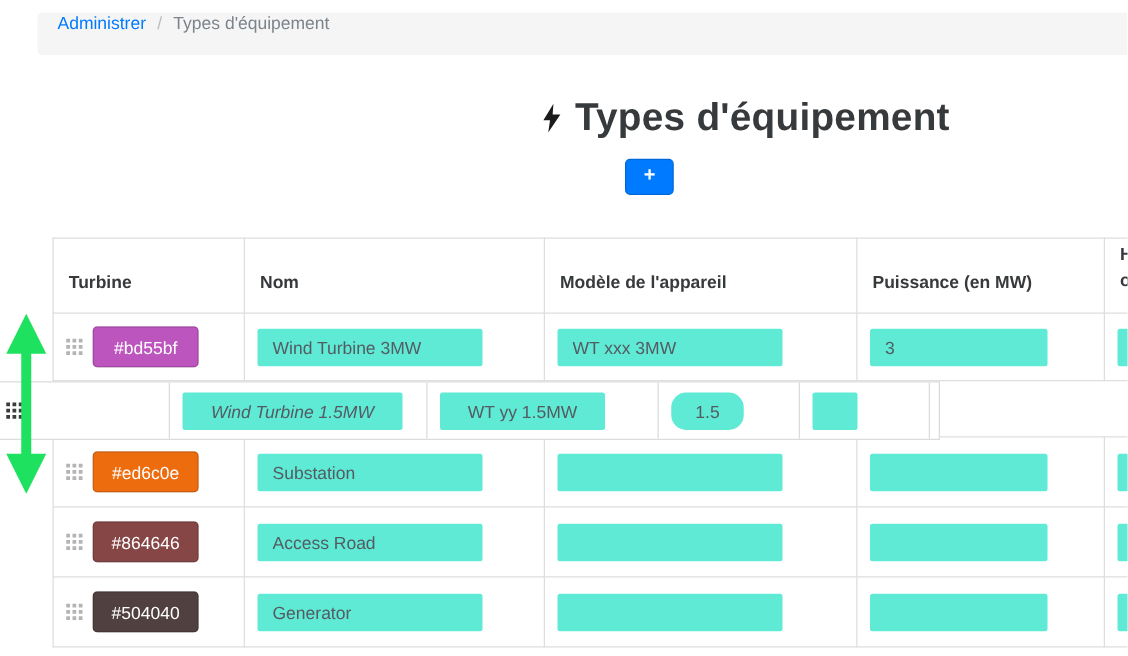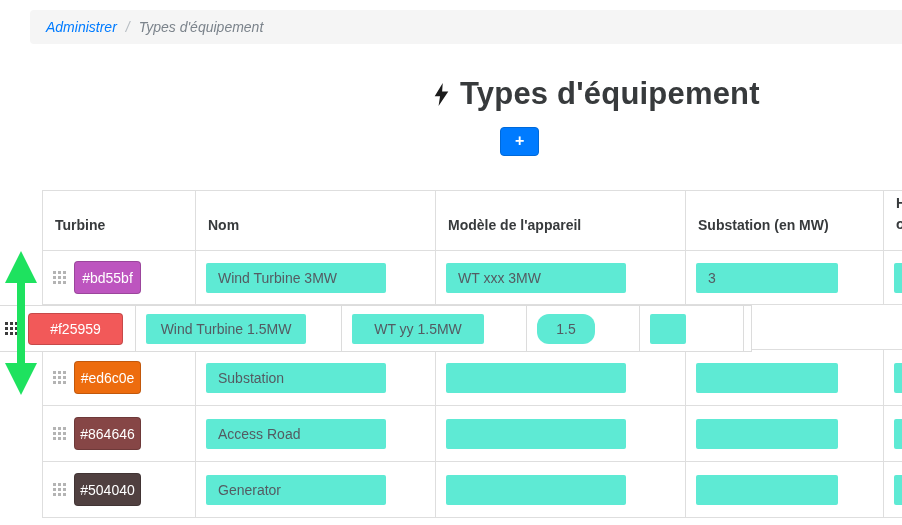--- a/index.html
+++ b/index.html
@@ -6,21 +6,21 @@
   html,body { margin:0; padding:0; }
   body {
     width:902px; height:525px; overflow:hidden; position:relative;
     background:#fff; font-family:"Liberation Sans", sans-serif;
   }
 
   
   .breadcrumb-bar {
     position:absolute; left:30px; top:10px; right:0; height:34px;
     background:#f5f5f5; border-radius:4px 0 0 4px;
-    display:flex; align-items:center; padding-left:16px; font-size:14px;font-style:italic;
+    display:flex; align-items:flex-start; padding-left:16px; font-size:14px;
   }
   .crumb-link { color:#007bff; text-decoration:none; cursor:pointer; }
   .crumb-sep { color:#b7bdc3; margin:0 9px; }
   .crumb-cur { color:#7b838b; }
 
   
   .title-wrap {
     position:absolute; left:434px; top:76px; display:flex; align-items:center; gap:11px;
   }
   .bolt { display:flex; align-items:center; }
@@ -62,21 +62,21 @@
                 0 5px #b4b4b4, 5px 5px #b4b4b4, 10px 5px #b4b4b4,
                 0 10px #b4b4b4, 5px 10px #b4b4b4, 10px 10px #b4b4b4;
   }
   .handle.dark .dots {
     background:#3c3c3c;
     box-shadow: 5px 0 #3c3c3c, 10px 0 #3c3c3c,
                 0 5px #3c3c3c, 5px 5px #3c3c3c, 10px 5px #3c3c3c,
                 0 10px #3c3c3c, 5px 10px #3c3c3c, 10px 10px #3c3c3c;
   }
   .swatch {
-    width:67px; height:33px; margin-left:8px; border-radius:4px;
+    width:85px; height:33px; margin-left:8px; border-radius:4px;
     border:1px solid rgba(0,0,0,0.18);
     color:#fff; font-size:14px; display:flex; align-items:center; justify-content:center;
     cursor:pointer;
   }
   .field {
     height:30px; background:#5eead4; border:none; border-radius:2px;
     font-size:14px; color:#545b62; padding:0 12px; margin-left:10px;
     font-family:inherit; outline:none;
   }
   .w180 { width:180px; }
@@ -88,21 +88,21 @@
     background:#fff; border:1px solid #dcdcdc; display:flex; z-index:5; cursor:grabbing;
   }
   .dc-cell { border-right:1px solid #dcdcdc; display:flex; align-items:center; height:100%; }
   .dc-c0 { width:139px; padding-left:8px; }
   .dc-c0 .swatch { width:95px; height:32px; margin-left:10px; }
   .dc-c1 { width:206px; }
   .dc-c2 { width:185px; }
   .dc-c3 { width:113px; }
   .dc-c4 { width:104px; }
   .dc-fill { flex:1; border-right:none; }
-  .dc-c1 .field { width:160px; text-align:center; padding:0 6px; }
+  .dc-c1 .field { width:176px; text-align:center; padding:0 6px;font-style:italic; }
   .dc-c2 .field { width:132px; text-align:center; padding:0 6px; }
   .dc-c3 .field { width:58px;  text-align:center; padding:0 6px;border-radius:12px; }
   .dc-c4 .field { width:36px;  padding:0 6px; }
 
   
   .reorder-arrow { position:absolute; left:4px; top:250px; z-index:10; pointer-events:none; }
 
   .th-cut div { line-height:21px; }
 </style>
 </head>
@@ -133,21 +133,21 @@
       <col style="width:240px">
       <col style="width:250px">
       <col style="width:198px">
       <col style="width:230px">
   </colgroup>
   <thead>
     <tr>
       <th>Turbine</th>
       <th>Nom</th>
       <th>Modèle de l'appareil</th>
-      <th>Substation (en MW)</th>
+      <th>Puissance (en MW)</th>
       <th class="th-cut">
         <div>Ha</div>
         <div>op</div>
       </th>
     </tr>
   </thead>
   <tbody id="tbody">
     <tr class="row-first">
     <td>
       <div class="cellflex">
@@ -212,21 +212,20 @@
     <td><input class="field w180" style=""></td>
   </tr>
     </tbody>
 </table>
 
 <div class="drag-card">
   <div class="dc-cell dc-c0">
     <span class="handle dark">
         <span class="dots"></span>
       </span>
-    <span class="swatch" style="background: rgb(242, 89, 89);">#f25959</span>
   </div>
   <div class="dc-cell dc-c1">
       <input class="field" value="Wind Turbine 1.5MW" style="">
     </div>
   <div class="dc-cell dc-c2">
       <input class="field" value="WT yy 1.5MW" style="">
     </div>
   <div class="dc-cell dc-c3">
       <input class="field" value="1.5" style="">
     </div>

